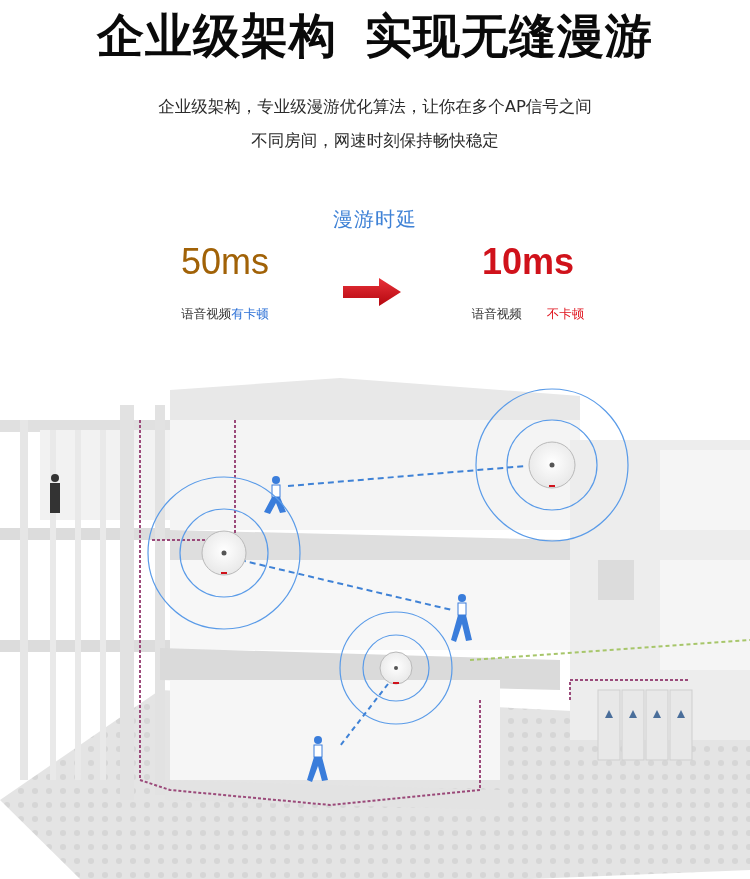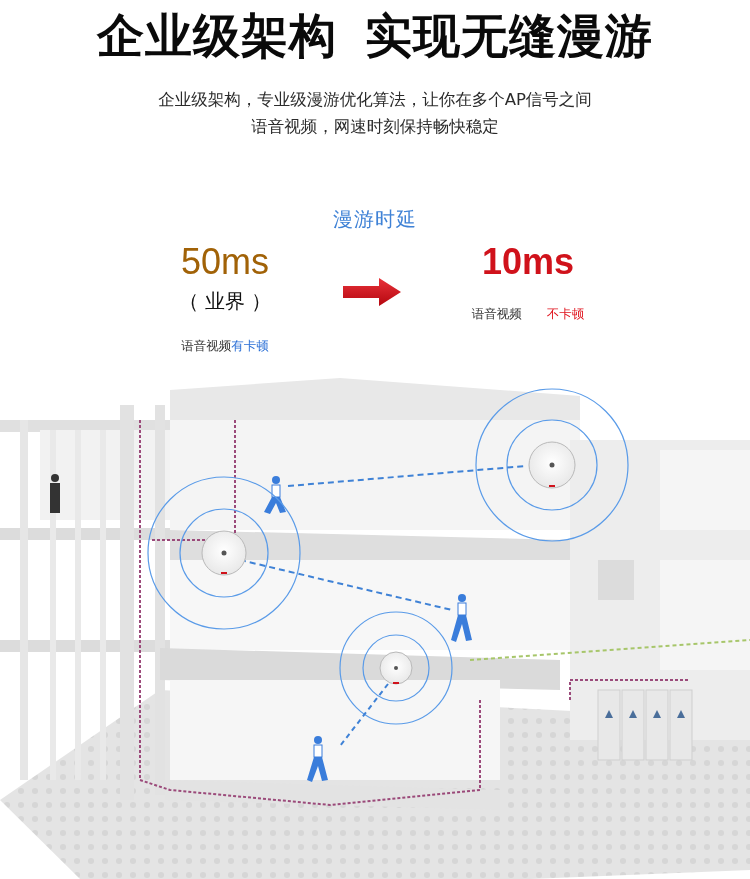--- a/index.html
+++ b/index.html
@@ -9,21 +9,21 @@
   .headline {
     position: absolute; top: 6px; left: 0; width: 750px; text-align: center;
     font-size: 47px; font-weight: bold; letter-spacing: 1px; color: #0a0a0a; line-height: 60px;
   }
   .headline .gap { display: inline-block; width: 28px; }
 
   .desc {
     position: absolute; top: 86px; left: 0; width: 750px; text-align: center;
     font-size: 16.5px; line-height: 27px; color: #2b2b2b;
   }
-  .desc div { white-space: nowrap; }
+  .desc div { white-space: nowrap; margin-top: 7px; }
 
   .latency-title {
     position: absolute; top: 206px; left: 0; width: 750px; text-align: center;
     font-size: 20px; font-weight: normal; color: #3f82d6; letter-spacing: 1px;
   }
 
   .col { position: absolute; text-align: center; }
   .col.left { left: 145px; width: 160px; top: 240px; }
   .col.right { left: 448px; width: 160px; top: 240px; }
   .ms { font-family: "Liberation Sans", sans-serif; font-size: 36px; line-height: 44px; }
@@ -40,28 +40,27 @@
 </style>
 </head>
 <body>
 
 <div class="headline">
   <span>企业级架构</span><span class="gap"></span><span>实现无缝漫游</span>
 </div>
 
 <div class="desc">
   <div>企业级架构，专业级漫游优化算法，让你在多个AP信号之间</div>
-  <div>语音视频，网速时刻保持畅快稳定</div>
+  <div>不同房间，网速时刻保持畅快稳定</div>
 </div>
 
 <div class="latency-title">漫游时延</div>
 
 <div class="col left">
   <div class="ms industry">50ms</div>
-  <div class="vendor">（ 业界 ）</div>
   <div class="note"><span>语音视频</span><span class="hl-blue">有卡顿</span></div>
 </div>
 
 <svg class="arrow" viewBox="0 0 58 28">
   <defs>
     <linearGradient id="ag" x1="0" y1="0" x2="0" y2="1">
       <stop offset="0" stop-color="#e8323a"></stop>
       <stop offset="1" stop-color="#b5070f"></stop>
     </linearGradient>
   </defs>

